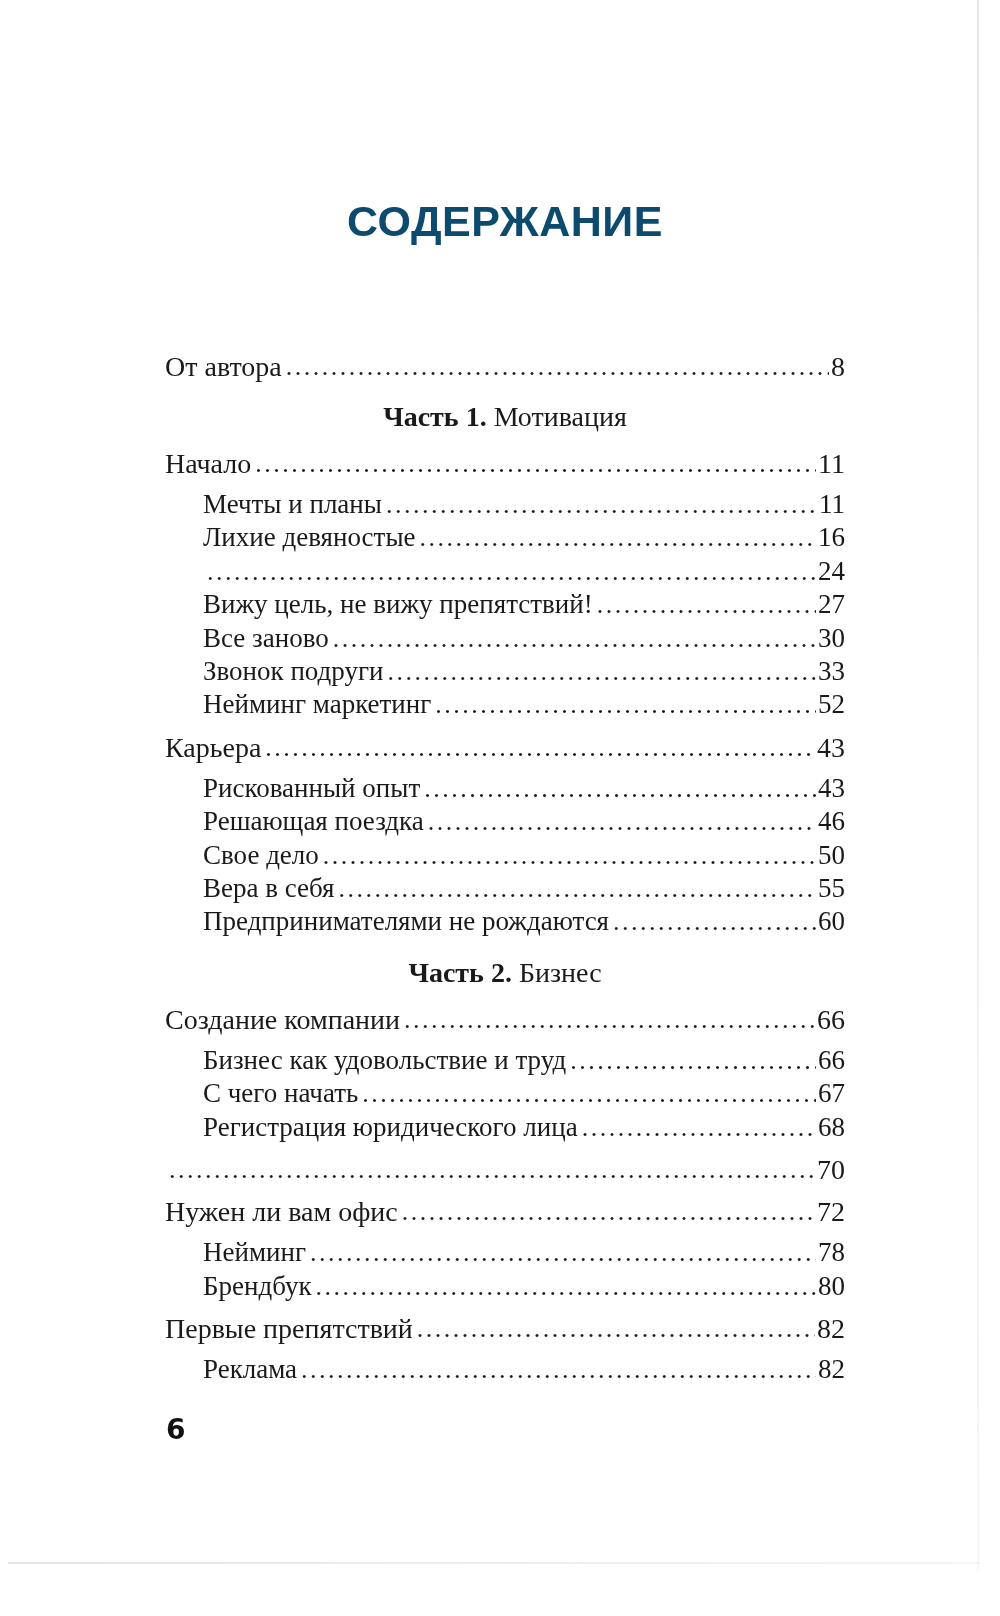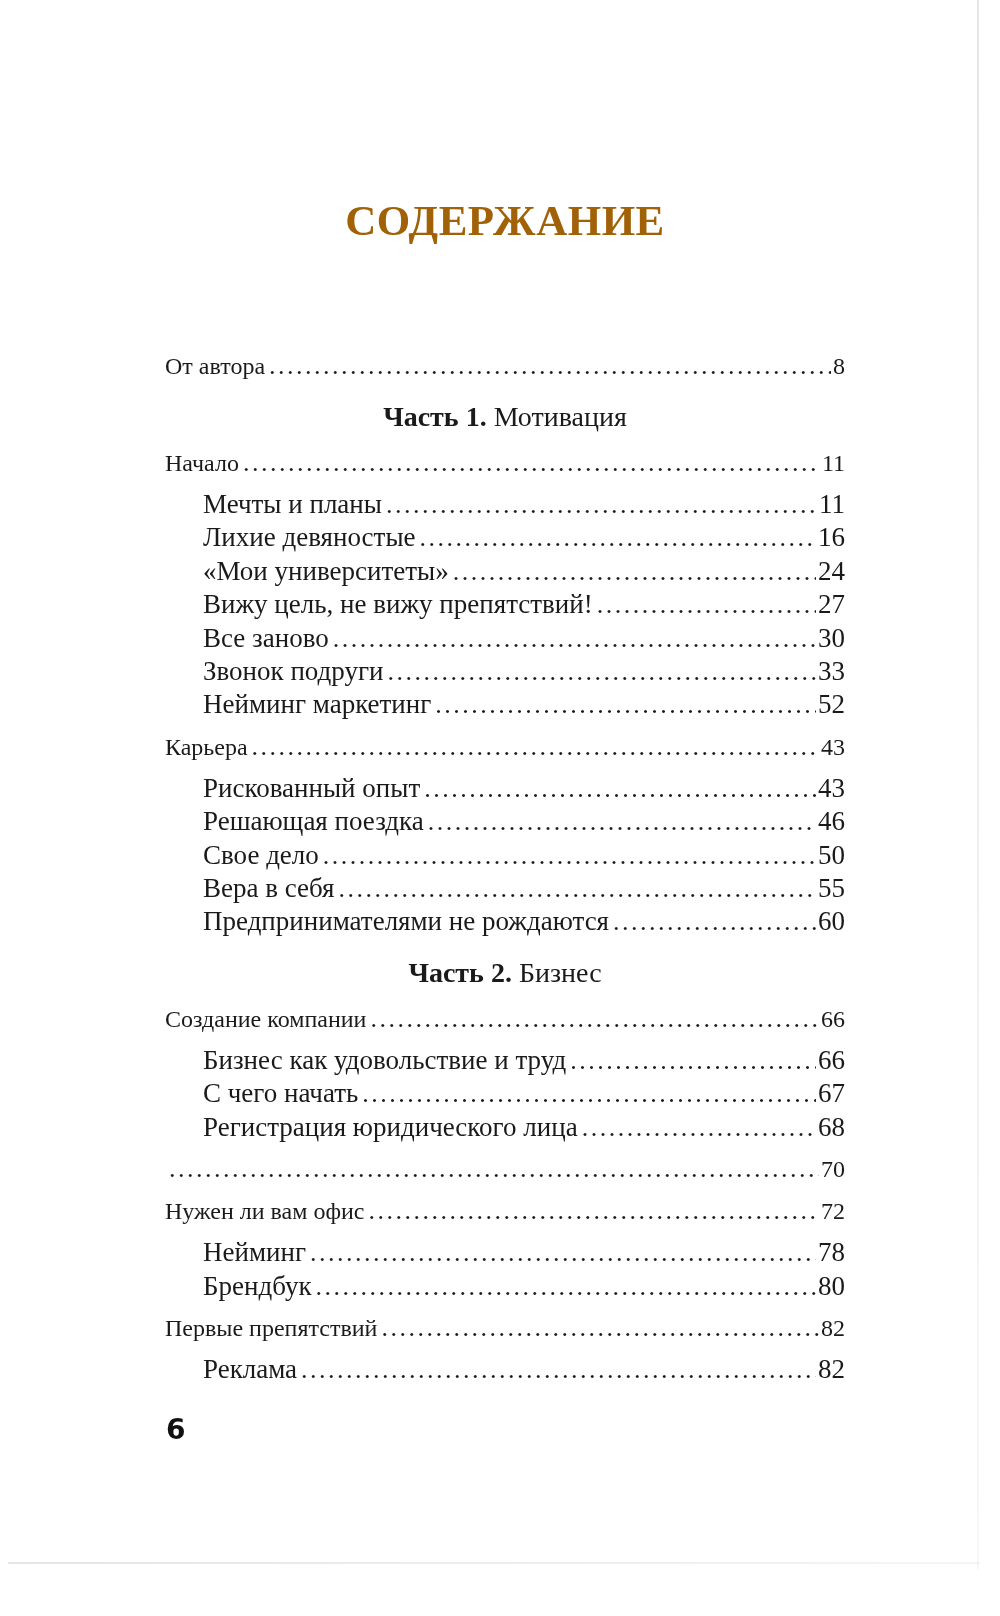--- a/index.html
+++ b/index.html
@@ -19,40 +19,41 @@
     font-family: "Liberation Serif", serif;
   }
   .content {
     position: absolute;
     left: 165px;
     right: 155px;
     top: 0;
     padding-top: 197px;
   }
   .toc-title {
-    font-family: Liberation Serif, serif;
+    font-family: Liberation Sans, sans-serif;
     font-weight: 700;
     font-size: 43px;
     line-height: 48px;
     letter-spacing: 0.5px;
     text-align: center;
     margin: 0 0 104px 0;
-    color: #a16207;
+    color: #0c4a6e;
   }
   .toc-row {
     display: flex;
     align-items: baseline;
     font-size: 27px;
     line-height: 32.4px;
     white-space: nowrap;
   }
   .toc-row.level-0 {
-    font-size: 24px;
+    font-size: 28px;
     line-height: 33px;
     margin: 8px 0;
+    align-items: flex-end;
   }
   .toc-row.level-1 {
     padding-left: 38px;
   }
   .toc-label {
     flex: 0 0 auto;
   }
   .toc-leader {
     flex: 1 1 auto;
     overflow: hidden;
@@ -129,21 +130,20 @@
           <span class="toc-label">Мечты и планы</span>
           <span class="toc-leader"></span>
           <span class="toc-page">11</span>
         </div>
         <div class="toc-row level-1">
           <span class="toc-label">Лихие девяностые</span>
           <span class="toc-leader"></span>
           <span class="toc-page">16</span>
         </div>
         <div class="toc-row level-1">
-          <span class="toc-label">«Мои университеты»</span>
           <span class="toc-leader"></span>
           <span class="toc-page">24</span>
         </div>
         <div class="toc-row level-1">
           <span class="toc-label">Вижу цель, не вижу препятствий!</span>
           <span class="toc-leader"></span>
           <span class="toc-page">27</span>
         </div>
         <div class="toc-row level-1">
           <span class="toc-label">Все заново</span>

